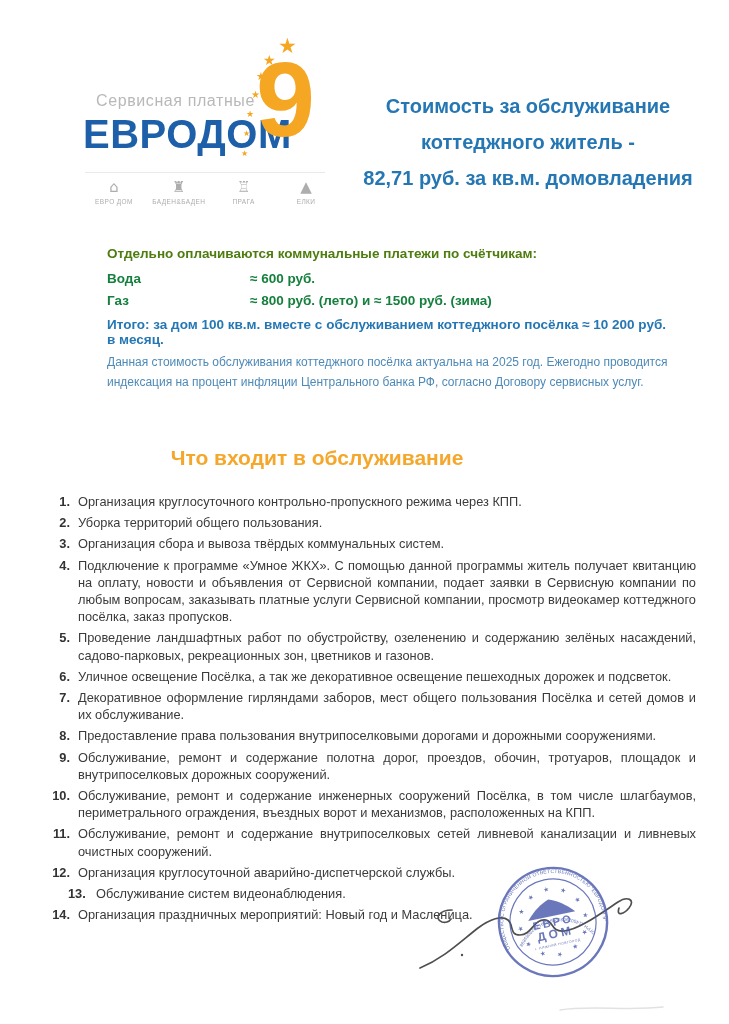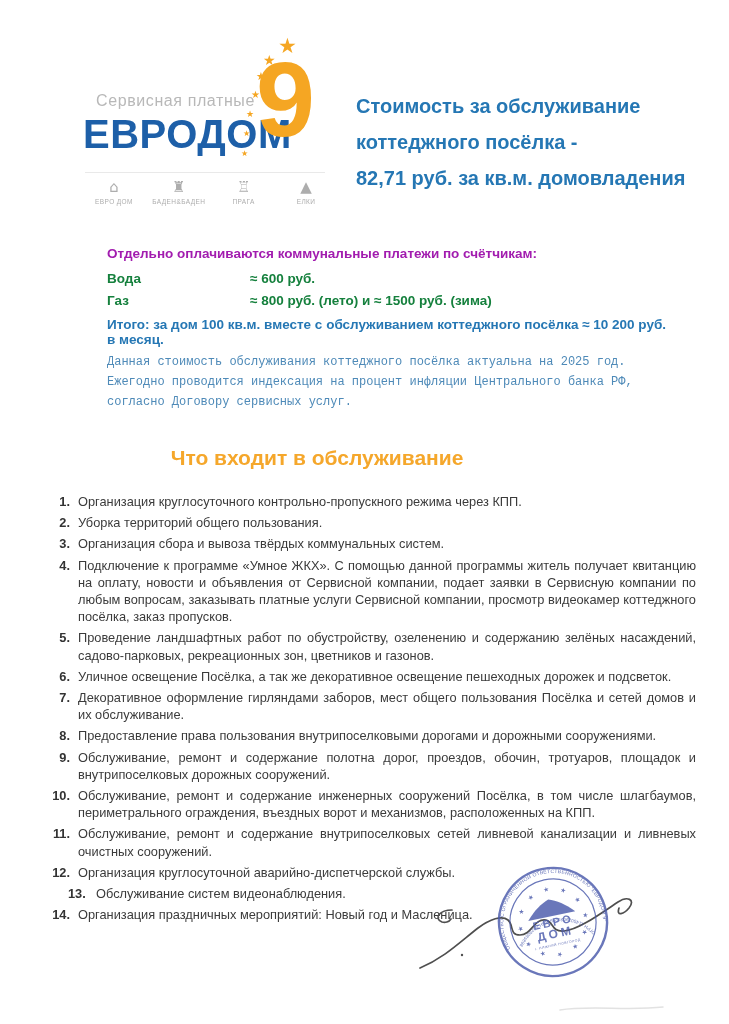--- a/index.html
+++ b/index.html
@@ -20,30 +20,30 @@
   .s6{left:243px;top:130px;font-size:8px;}
   .s7{left:241px;top:150px;font-size:8px;}
   .logo-rule{position:absolute;left:85px;top:172px;width:240px;height:1px;background:#e9e9e9;}
   .partners{position:absolute;left:90px;top:180px;width:240px;display:flex;
             justify-content:space-between;align-items:flex-end;}
   .partner{display:flex;flex-direction:column;align-items:center;color:#adadad;min-width:48px;}
   .p-icon{font-size:15px;line-height:1;font-family:"DejaVu Sans",sans-serif;}
   .p-name{font-size:6.5px;letter-spacing:.4px;margin-top:3px;white-space:nowrap;}
 
   
-  .title{position:absolute;left:356px;top:88px;width:344px;color:#2577b4;
+  .title{position:absolute;left:356px;top:88px;width:344px;text-align:center;color:#2577b4;
          font-size:20px;font-weight:700;line-height:36px;}
 
   
   .utilities{position:absolute;left:107px;top:246px;width:566px;font-size:13.5px;}
-  .util-header{color:#a21caf;font-weight:700;margin-bottom:7px;}
+  .util-header{color:#4d7c0f;font-weight:700;margin-bottom:7px;}
   .util-row{display:flex;color:#15803d;font-weight:700;line-height:21.5px;}
   .util-label{width:143px;flex:0 0 143px;}
   .util-total{margin-top:6px;color:#2577b4;font-weight:700;}
-  .util-note{margin-top:5px;color:#4e8ab8;font-size:12px;line-height:20px;font-weight:400;font-family:Liberation Mono, monospace;}
+  .util-note{margin-top:5px;color:#4e8ab8;font-size:12px;line-height:20px;font-weight:400;}
 
   
   .services-heading{position:absolute;left:0;top:446px;width:634px;text-align:center;
                     color:#f5a72b;font-size:21px;font-weight:700;}
   .services{position:absolute;left:50px;top:493px;width:646px;margin:0;padding:0;
             list-style:none;counter-reset:svc;}
   .service-item{position:relative;padding-left:28px;margin-bottom:4px;font-size:12.8px;
                 line-height:17.2px;color:#3b3b3b;text-align:justify;counter-increment:svc;}
   .service-item::before{content:counter(svc) ".";position:absolute;left:0;top:0;width:20px;
                         text-align:right;font-weight:700;color:#333;}
@@ -93,21 +93,21 @@
         <div class="partner">
           <span class="p-icon">▲</span>
           <span class="p-name">ЕЛКИ</span>
         </div>
 
     </div>
   </div>
 
   <div class="title">
     <div>Стоимость за обслуживание</div>
-    <div>коттеджного посёлка -</div>
+    <div>коттеджного житель -</div>
     <div>82,71 руб. за кв.м. домовладения</div>
   </div>
 
   <div class="utilities">
     <div class="util-header">Отдельно оплачиваются коммунальные платежи по счётчикам:</div>
 
       <div class="util-row">
         <span class="util-label">Вода</span>
         <span class="util-value">≈ 600 руб.</span>
       </div>

